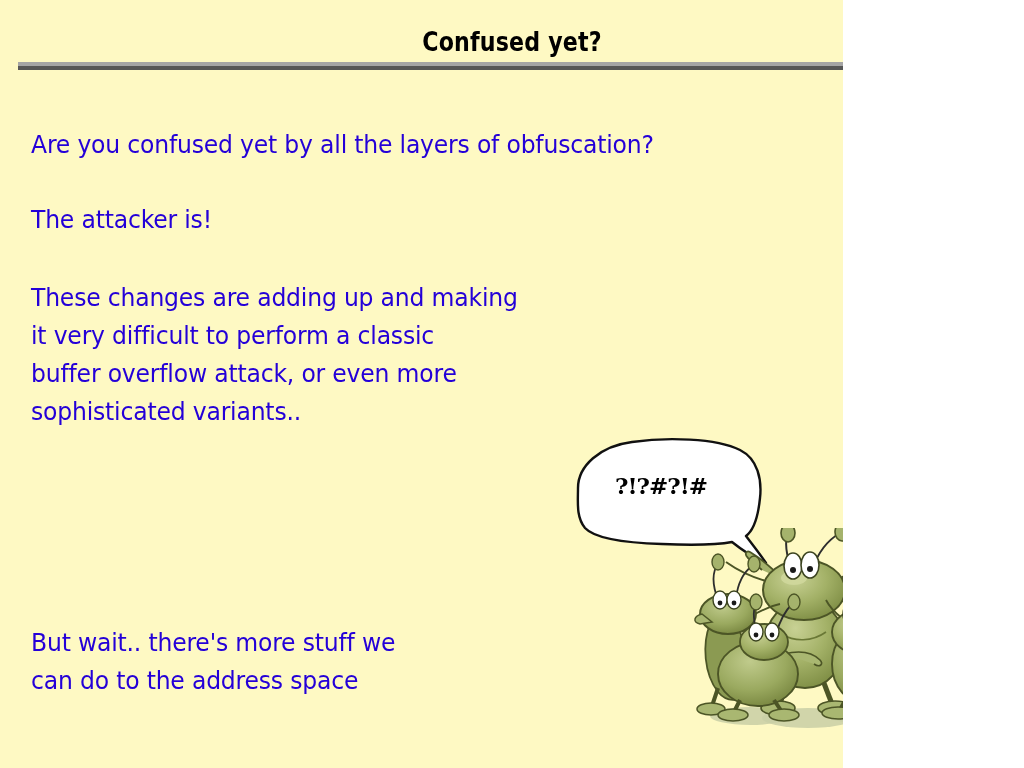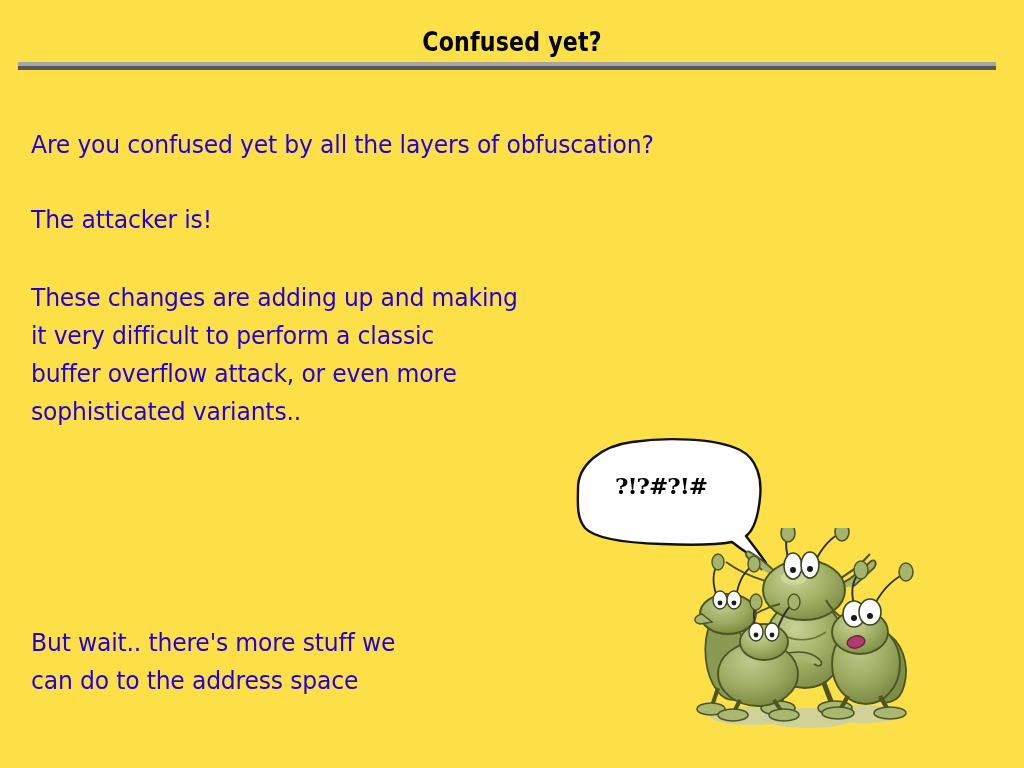--- a/index.html
+++ b/index.html
@@ -2,23 +2,23 @@
 <html><head>
 <meta charset="utf-8">
 <style>
   html, body {
     margin: 0;
     padding: 0;
     background: #ffffff;
   }
   #slide {
     position: relative;
-    width: 1024px;
+    width: 843px;
     height: 768px;
-    background: #fde047;
+    background: #fef9c3;
     overflow: hidden;
     font-family: "DejaVu Sans", sans-serif;
   }
 
   
   #slide-title {
     position: absolute;
     left: 0;
     top: 26px;
     width: 1024px;

